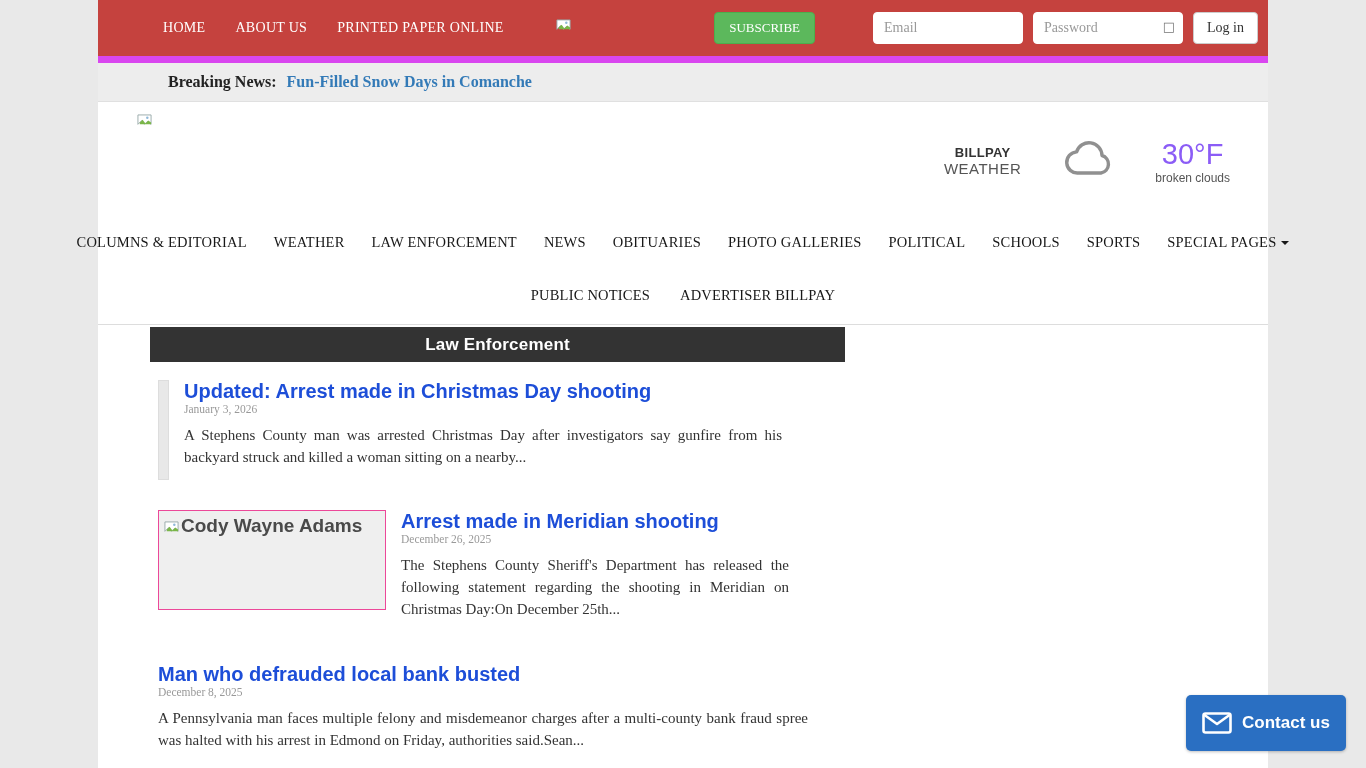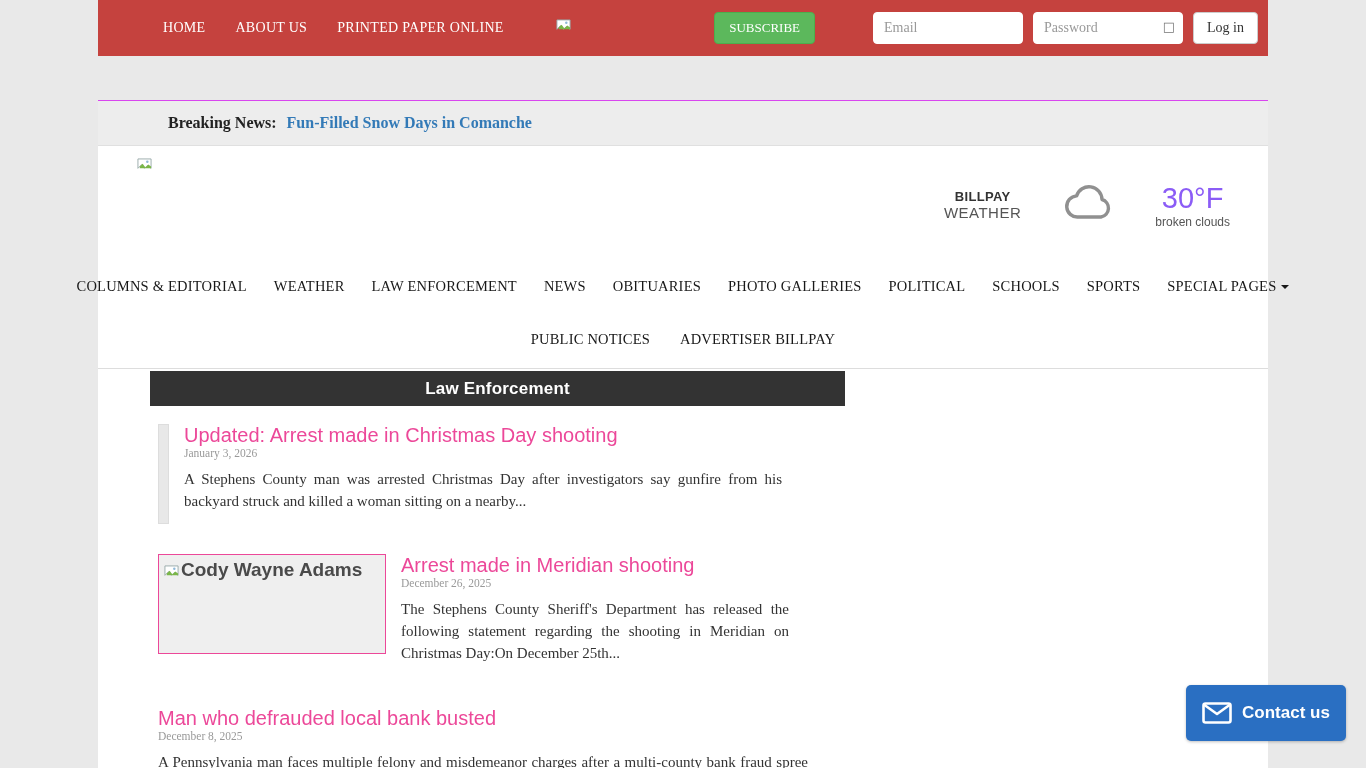--- a/index.html
+++ b/index.html
@@ -17,22 +17,22 @@
     font-size:13px; padding:7px 14px; border-radius:4px; cursor:pointer; margin-right:48px; }
   .cred-input { width:150px; height:32px; border:1px solid #fff; border-radius:4px; padding:0 10px;
     font-size:14px; font-family:"Liberation Serif",serif; color:#333; outline:none; }
   .cred-input::placeholder { color:#999; }
   .pw-wrap { position:relative; }
   .pw-glyph { position:absolute; right:8px; top:7px; color:#777; font-size:13px; font-family:"DejaVu Sans",sans-serif; }
   .btn-login { background:#fff; border:1px solid #ccc; border-radius:4px; height:32px; padding:0 13px;
     font-family:"Liberation Serif",serif; font-size:14px; color:#333; cursor:pointer; }
 
   
-  .breaking { background:#ededed; border-top:1px solid #d946ef; border-bottom:1px solid #e0e0e0; height:46px;
-    display:flex; align-items:center; padding-left:70px;margin-top:44px; }
+  .breaking { background:#ededed; border-top:7px solid #d946ef; border-bottom:1px solid #e0e0e0; height:46px;
+    display:flex; align-items:center; padding-left:70px; }
   .breaking-label { font-weight:bold; font-size:16px; color:#222; }
   .breaking-link { font-weight:bold; font-size:16px; color:#337ab7; margin-left:10px; cursor:pointer; text-decoration:none; }
 
   
   .masthead { background:#fff; position:relative; height:116px; }
   .logo-line { position:absolute; left:39px; top:12px; display:flex; align-items:flex-start; gap:2px;
     color:#3766ad; font-size:15px; cursor:pointer; }
   .weather { position:absolute; right:38px; top:35px; display:flex; align-items:center; gap:38px; }
   .weather-city { text-align:center; }
   .w-city { font-family:"Liberation Sans",sans-serif; font-weight:bold; font-size:13px; color:#333; letter-spacing:.3px; }
@@ -54,31 +54,31 @@
   .main { background:#fff; min-height:460px; padding-top:2px; }
   .section-bar { margin-left:52px; width:695px; height:35px; background:#333; color:#fff;
     font-family:"Liberation Sans",sans-serif; font-weight:bold; font-size:17px;
     display:flex; align-items:center; justify-content:center; letter-spacing:.2px; }
   .articles { margin-left:52px; width:695px; padding-top:18px; }
   .article { display:flex; align-items:flex-start; margin-bottom:30px; padding-left:8px; }
   .art-thumb-bar { width:11px; height:100px; background:#e8e8e8; border:1px solid #ddd; margin-right:15px; flex:none; }
   .art-thumb-box { width:228px; height:100px; background:#efefef; border:1px solid #ec4899; margin-right:15px; flex:none;
     padding:4px 5px; display:flex; align-items:flex-start; gap:2px; overflow:hidden;
     font-family:"Liberation Sans",sans-serif; font-weight:bold; font-size:19px; color:#4a4a4a; cursor:pointer; }
-  .art-title { font-family:"Liberation Sans",sans-serif; font-weight:normal; font-size:20px; color:#ec4899;
+  .art-title { font-family:"Liberation Sans",sans-serif; font-weight:bold; font-size:20px; color:#1d4ed8;
     line-height:1.1; cursor:pointer; }
   .art-date { font-size:11.5px; color:#999; margin:1px 0 9px; }
   .art-excerpt { font-size:15px; color:#333; line-height:1.47; text-align:justify; }
   .a1 .art-excerpt { max-width:598px; }
   .a2 .art-excerpt { max-width:388px; }
   .a3 { margin-top:43px; }
   .a3 .art-excerpt { max-width:650px; }
 
   
-  .contact-btn { position:fixed; right:20px; bottom:27px; width:160px; height:56px; background:#2a6fc2;
+  .contact-btn { position:fixed; right:20px; bottom:17px; width:160px; height:56px; background:#2a6fc2;
     border:none; border-radius:5px; display:flex; align-items:center; justify-content:center; gap:10px;
     color:#fff; font-family:"Liberation Sans",sans-serif; font-weight:bold; font-size:17px; cursor:pointer;
     box-shadow:0 1px 3px rgba(0,0,0,.25); }
 </style>
 </head>
 <body>
 
 <div class="page">
 
   <div class="topbar">

